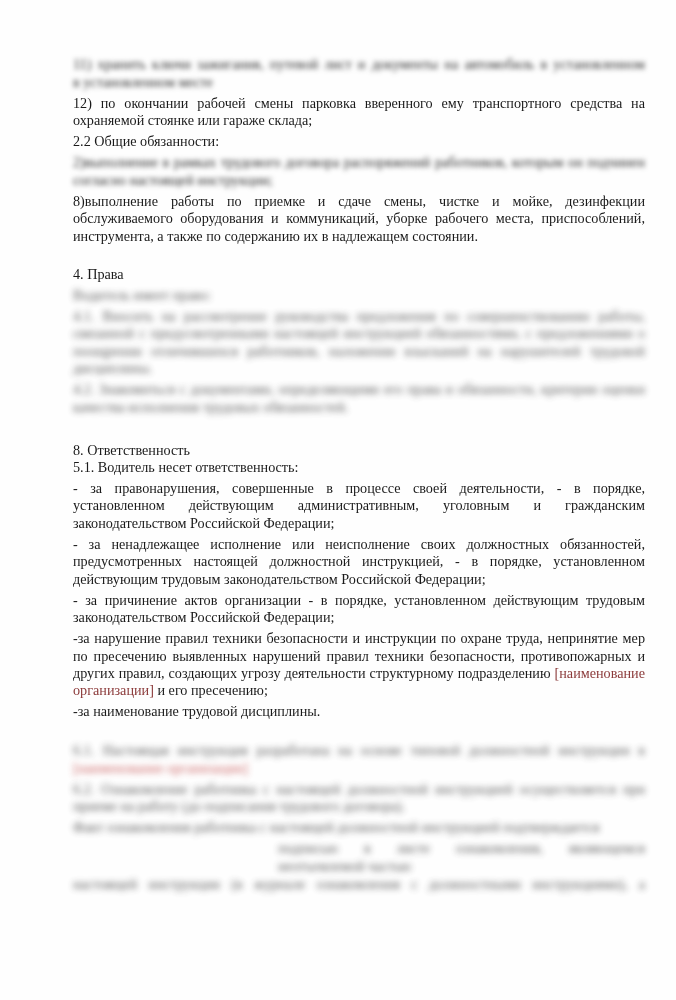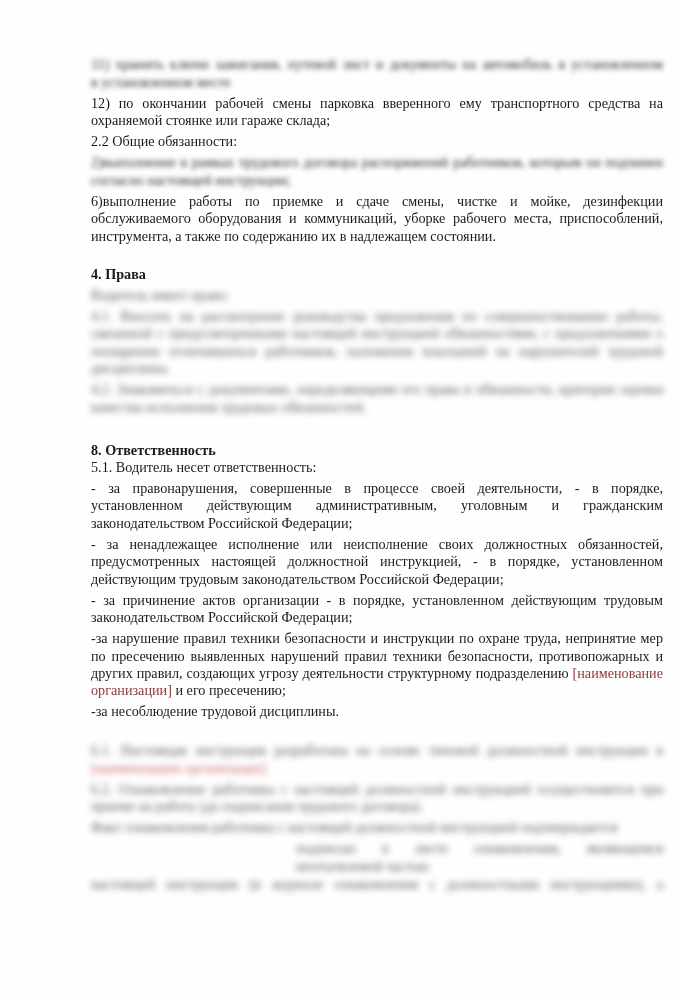--- a/index.html
+++ b/index.html
@@ -5,24 +5,24 @@
   html, body { margin: 0; padding: 0; background: #ffffff; }
   body { width: 676px; height: 1000px; overflow: hidden; position: relative; }
   .page {
     position: absolute; left: 0; top: 0; width: 676px; height: 1000px;
     background: #fefefe;
     font-family: "Liberation Serif", "DejaVu Serif", serif;
     color: #1a1a1a;
     font-size: 14.2px;
     line-height: 17.4px;
   }
-  .content { position: absolute; left: 91px; top: 56px; width: 572px; }
+  .content { position: absolute; left: 73px; top: 56px; width: 572px; }
   p { margin: 0 0 3.6px 0; text-align: justify; text-align-last: left; }
   p.just-last { text-align-last: justify; }
-  .heading { text-align: center; font-weight: bold; margin: 0; }
+  .heading { text-align: center; font-weight: normal; margin: 0; }
   .blur { filter: blur(2.6px); color: #2a2a2a; }
   .blur-light { filter: blur(3px); color: #3a3a3a; opacity: 0.85; }
   .red { color: #8b3a3a; }
   .blur-red { color: #c24a4a; }
   .spacer { display: block; }
   .indent-right { padding-left: 205px; }
 </style>
 </head>
 <body>
 
@@ -32,40 +32,40 @@
     <p class="blur just-last">11) хранить ключи зажигания, путевой лист и документы на автомобиль в установленном</p>
     <p class="blur" style="margin-top:-3px; width: 150px; white-space:nowrap; overflow:hidden;">в установленном месте</p>
 
     <p>12) по окончании рабочей смены парковка вверенного ему транспортного средства на охраняемой стоянке или гараже склада;</p>
 
     <p>2.2 Общие обязанности:</p>
 
 
     <p class="blur">2)выполнение в рамках трудового договора распоряжений работников, которым он подчинен согласно настоящей инструкции;</p>
 
-    <p>6)выполнение работы по приемке и сдаче смены, чистке и мойке, дезинфекции обслуживаемого оборудования и коммуникаций, уборке рабочего места, приспособлений, инструмента, а также по содержанию их в надлежащем состоянии.</p>
+    <p>8)выполнение работы по приемке и сдаче смены, чистке и мойке, дезинфекции обслуживаемого оборудования и коммуникаций, уборке рабочего места, приспособлений, инструмента, а также по содержанию их в надлежащем состоянии.</p>
 
     <div class="spacer" style="height: 17px;"></div>
 
     <p class="heading">4. Права</p>
 
     <div class="spacer" style="height: 4px;"></div>
     <p class="blur-light">Водитель имеет право:</p>
     <p class="blur-light">4.1. Вносить на рассмотрение руководства предложения по совершенствованию работы, связанной с предусмотренными настоящей инструкцией обязанностями, с предложениями о поощрении отличившихся работников, наложении взысканий на нарушителей трудовой дисциплины.</p>
     <p class="blur-light">4.2. Знакомиться с документами, определяющими его права и обязанности, критерии оценки качества исполнения трудовых обязанностей.</p>
 
     <div class="spacer" style="height: 22px;"></div>
 
     <p class="heading">8. Ответственность</p>
     <p>5.1. Водитель несет ответственность:</p>
     <p>- за правонарушения, совершенные в процессе своей деятельности, - в порядке, установленном действующим административным, уголовным и гражданским законодательством Российской Федерации;</p>
     <p>- за ненадлежащее исполнение или неисполнение своих должностных обязанностей, предусмотренных настоящей должностной инструкцией, - в порядке, установленном действующим трудовым законодательством Российской Федерации;</p>
     <p>- за причинение актов организации - в порядке, установленном действующим трудовым законодательством Российской Федерации;</p>
     <p><span>-за нарушение правил техники безопасности и инструкции по охране труда, непринятие мер по пресечению выявленных нарушений правил техники безопасности, противопожарных и других правил, создающих угрозу деятельности структурному подразделению </span><span class="red">[наименование организации]</span><span> и его пресечению;</span></p>
-    <p>-за несоблюдение трудовой дисциплины.</p>
+    <p>-за наименование трудовой дисциплины.</p>
 
     <div class="spacer" style="height: 18px;"></div>
 
     <p class="blur-light"><span>6.1. Настоящая инструкция разработана на основе типовой должностной инструкции в </span><span class="blur-red">[наименование организации]</span></p>
     <p class="blur-light">6.2. Ознакомление работника с настоящей должностной инструкцией осуществляется при приеме на работу (до подписания трудового договора).</p>
     <p class="blur-light" style="width: 540px;">Факт ознакомления работника с настоящей должностной инструкцией подтверждается</p>
     <p class="blur-light indent-right" style="margin-bottom:1px;">подписью в листе ознакомления, являющемся неотъемлемой частью</p>
     <p class="blur-light just-last">настоящей инструкции (в журнале ознакомления с должностными инструкциями), а</p>
 
   </div>

